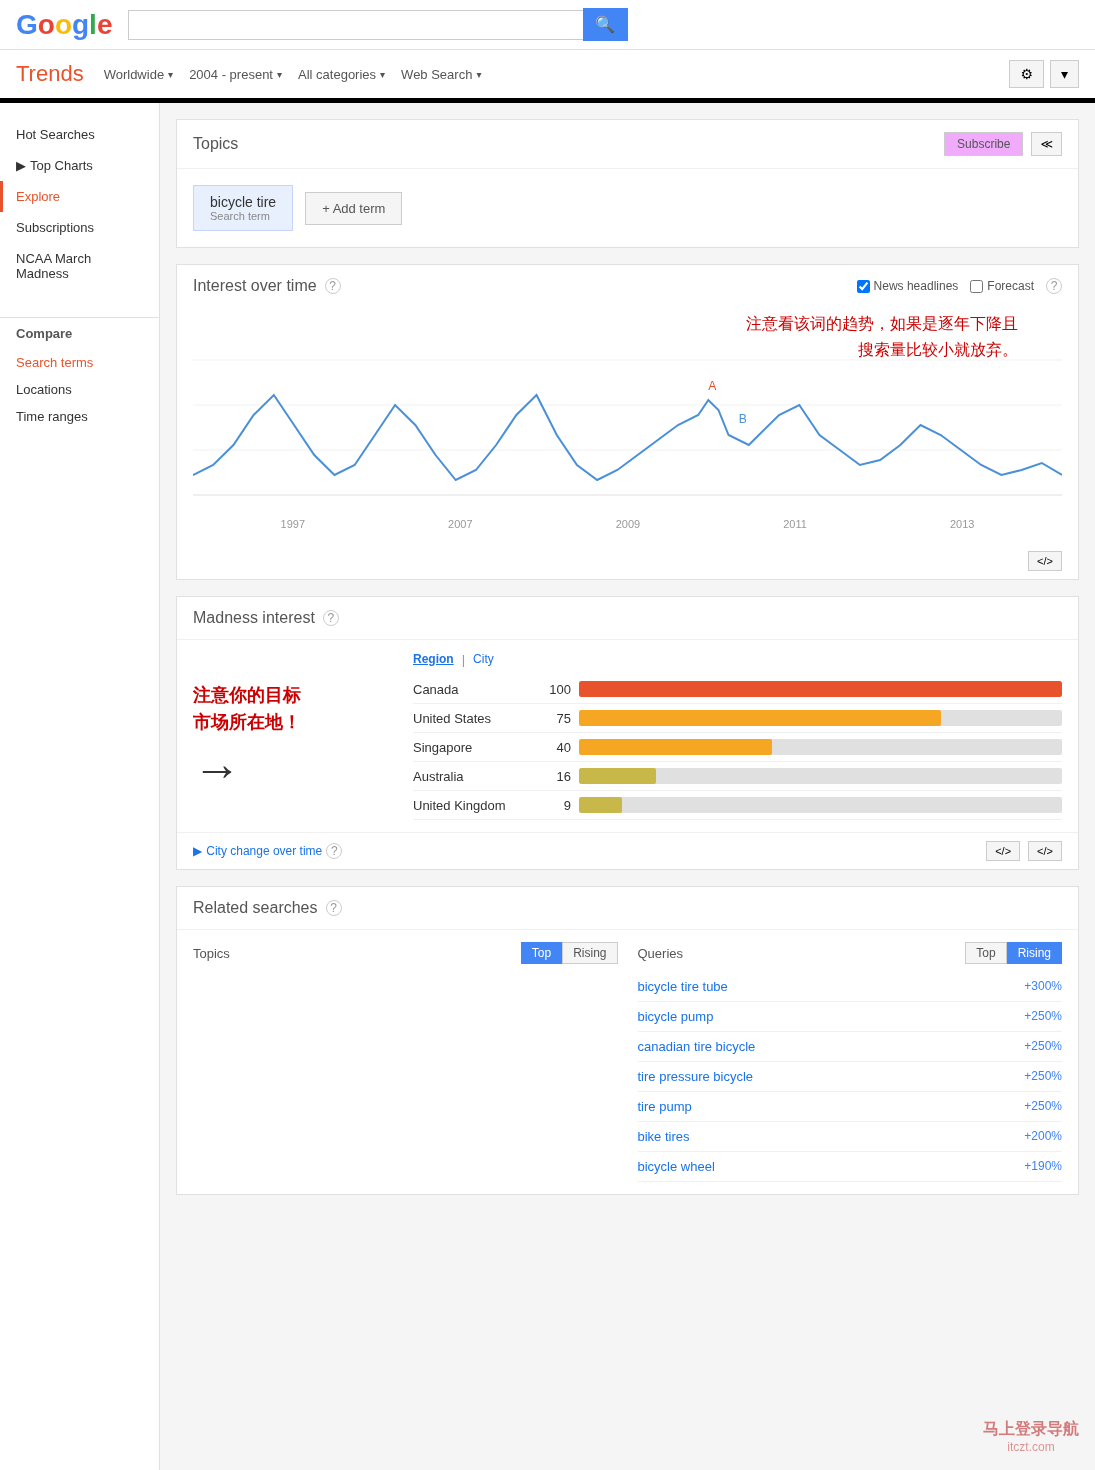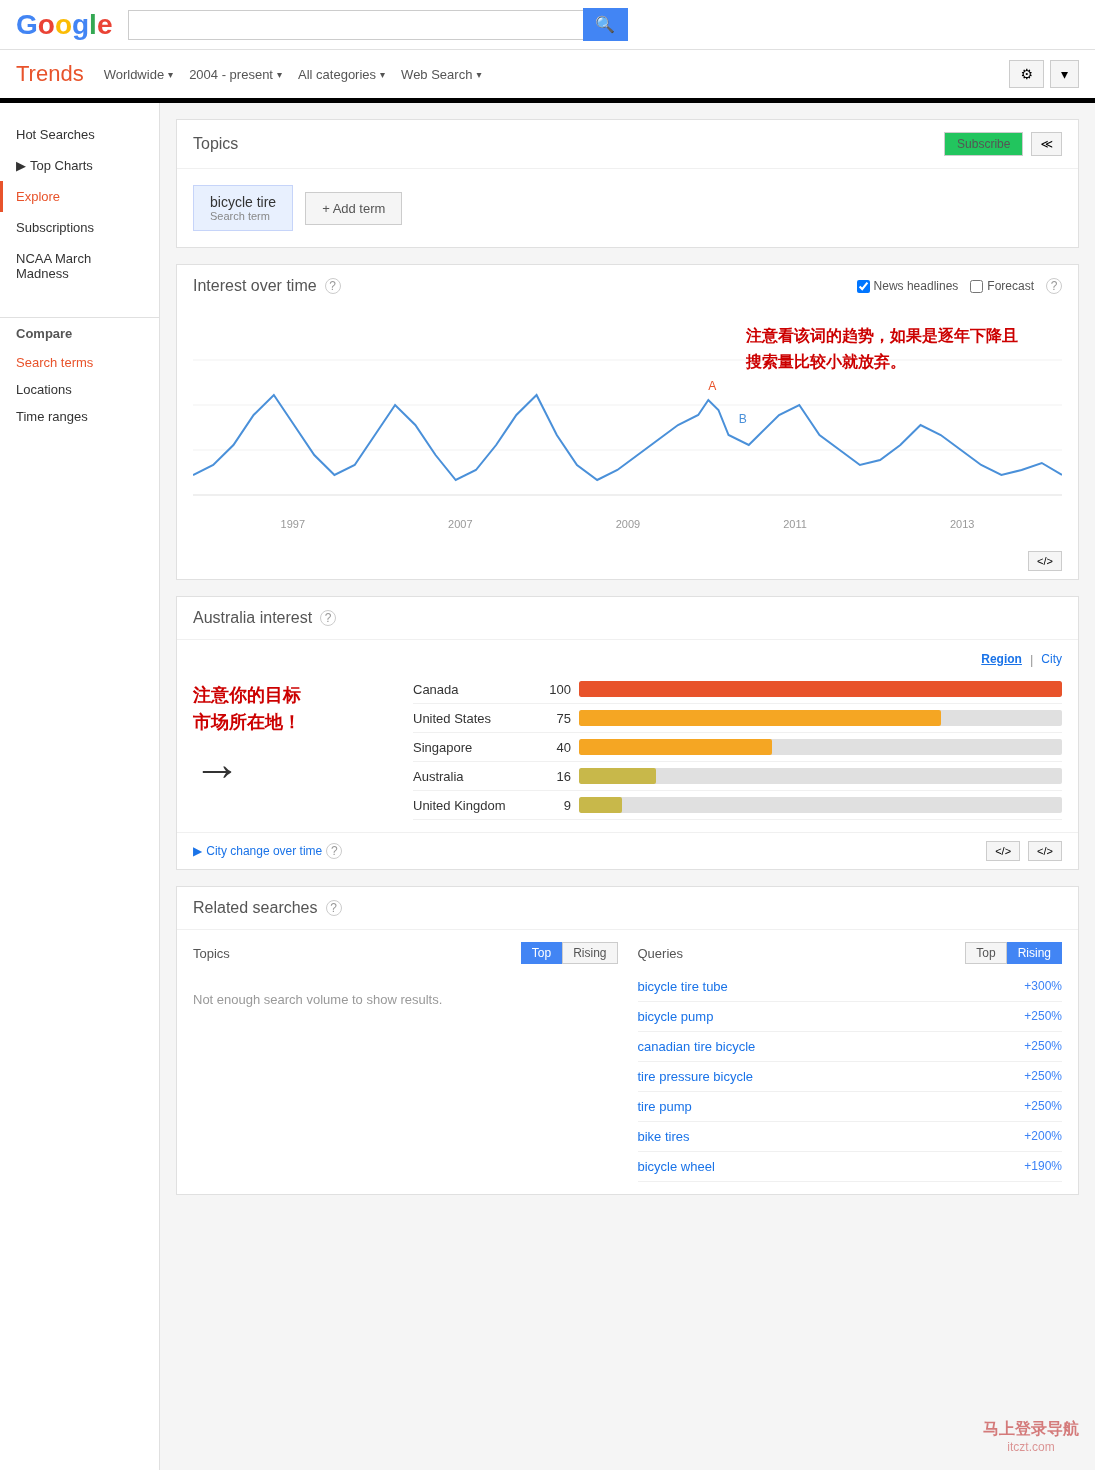--- a/index.html
+++ b/index.html
@@ -42,50 +42,50 @@
     .sidebar-sub-plain { padding: 6px 16px; color: #333; cursor: pointer; font-size: 13px; }
 
     
     .content { flex: 1; padding: 16px; }
 
     
     .card { background: #fff; border: 1px solid #e0e0e0; margin-bottom: 16px; }
     .card-header { padding: 12px 16px; border-bottom: 1px solid #f0f0f0; display: flex; align-items: center; justify-content: space-between; }
     .card-title { font-size: 16px; color: #555; font-weight: normal; }
     .card-actions { display: flex; gap: 8px; align-items: center; }
-    .card-btn { border: 1px solid #ccc; background: #22c55e; padding: 4px 12px; cursor: pointer; font-size: 12px; color: #555; }
+    .card-btn { border: 1px solid #ccc; background: #f0abfc; padding: 4px 12px; cursor: pointer; font-size: 12px; color: #555; }
     .card-icon-btn { border: 1px solid #ccc; background: #f5f5f5; padding: 4px 8px; cursor: pointer; font-size: 12px; }
 
     
     .topics-body { padding: 16px; display: flex; gap: 12px; align-items: center; }
     .topic-pill { background: #e8f0fe; border: 1px solid #c6d4f9; padding: 8px 16px; display: flex; flex-direction: column; }
     .topic-pill-name { font-size: 14px; color: #333; }
     .topic-pill-type { font-size: 11px; color: #888; }
     .add-term-btn { border: 1px solid #ccc; background: #f5f5f5; padding: 8px 16px; cursor: pointer; color: #555; font-size: 13px; }
 
     
     .interest-header { padding: 12px 16px; display: flex; align-items: center; justify-content: space-between; }
     .interest-title-row { display: flex; align-items: center; gap: 8px; }
     .question-mark { color: #999; font-size: 12px; border: 1px solid #ccc; border-radius: 50%; width: 16px; height: 16px; display: inline-flex; align-items: center; justify-content: center; cursor: pointer; }
     .interest-controls { display: flex; align-items: center; gap: 12px; font-size: 12px; color: #555; }
     .checkbox-label { display: flex; align-items: center; gap: 4px; cursor: pointer; }
     .checkbox-label input { margin: 0; }
 
     
     .chart-area { padding: 8px 16px 0; position: relative; height: 240px; }
-    .chart-annotation { position: absolute; top: 16px; right: 60px; font-size: 16px; font-weight: bold; color: #cc0000; line-height: 1.6; }
+    .chart-annotation { position: absolute; top: 4px; right: 60px; font-size: 16px; font-weight: normal; color: #cc0000; line-height: 1.6; text-align: right; }
     .chart-years { display: flex; justify-content: space-around; padding: 0 16px; color: #999; font-size: 11px; }
 
     
     .regional-body { display: flex; padding: 12px 16px; gap: 20px; }
     .regional-annotation { flex: 0 0 200px; display: flex; flex-direction: column; justify-content: center; position: relative; }
     .annotation-text { font-size: 18px; font-weight: bold; color: #cc0000; line-height: 1.5; }
     .arrow-right { font-size: 48px; color: #333; }
     .regional-table { flex: 1; }
-    .regional-header-row { display: flex; justify-content: flex-end; gap: 8px; margin-bottom: 8px; }
+    .regional-header-row { display: flex; gap: 8px; margin-bottom: 8px; }
     .regional-link { color: #1a73e8; font-size: 12px; cursor: pointer; text-decoration: none; }
     .regional-link.active { font-weight: bold; text-decoration: underline; }
     .regional-row { display: flex; align-items: center; padding: 6px 0; border-bottom: 1px solid #f0f0f0; gap: 8px; }
     .regional-country { flex: 0 0 120px; font-size: 13px; color: #333; }
     .regional-score { flex: 0 0 30px; text-align: right; font-size: 13px; color: #333; }
     .regional-bar-bg { flex: 1; height: 16px; background: #e0e0e0; border-radius: 2px; overflow: hidden; }
     .regional-bar { height: 100%; border-radius: 2px; }
 
     
     .related-body { display: flex; padding: 12px 16px; gap: 20px; }
@@ -233,21 +233,21 @@
         </div>
       </div>
       <div style="display:flex;justify-content:flex-end;padding:4px 16px 8px;">
         <button class="embed-btn-small">&lt;/&gt;</button>
       </div>
     </div>
 
     <div class="card">
       <div class="card-header">
         <div class="interest-title-row">
-          <span class="card-title">Australia interest</span>
+          <span class="card-title">Madness interest</span>
           <span class="question-mark">?</span>
         </div>
       </div>
       <div class="regional-body">
 
         <div class="regional-annotation">
           <div class="annotation-text">注意你的目标<br>市场所在地！</div>
           <div class="arrow-right">→</div>
         </div>
 
@@ -318,21 +318,20 @@
       <div class="related-body">
 
         <div class="related-col">
           <div class="related-col-header">
             <span class="related-col-title">Topics</span>
             <div class="tab-btns">
               <button class="tab-btn active">Top</button>
               <button class="tab-btn">Rising</button>
             </div>
           </div>
-          <div class="no-data">Not enough search volume to show results.</div>
         </div>
 
         <div class="related-col">
           <div class="related-col-header">
             <span class="related-col-title">Queries</span>
             <div class="tab-btns">
               <button class="tab-btn">Top</button>
               <button class="tab-btn active">Rising</button>
             </div>
           </div>

